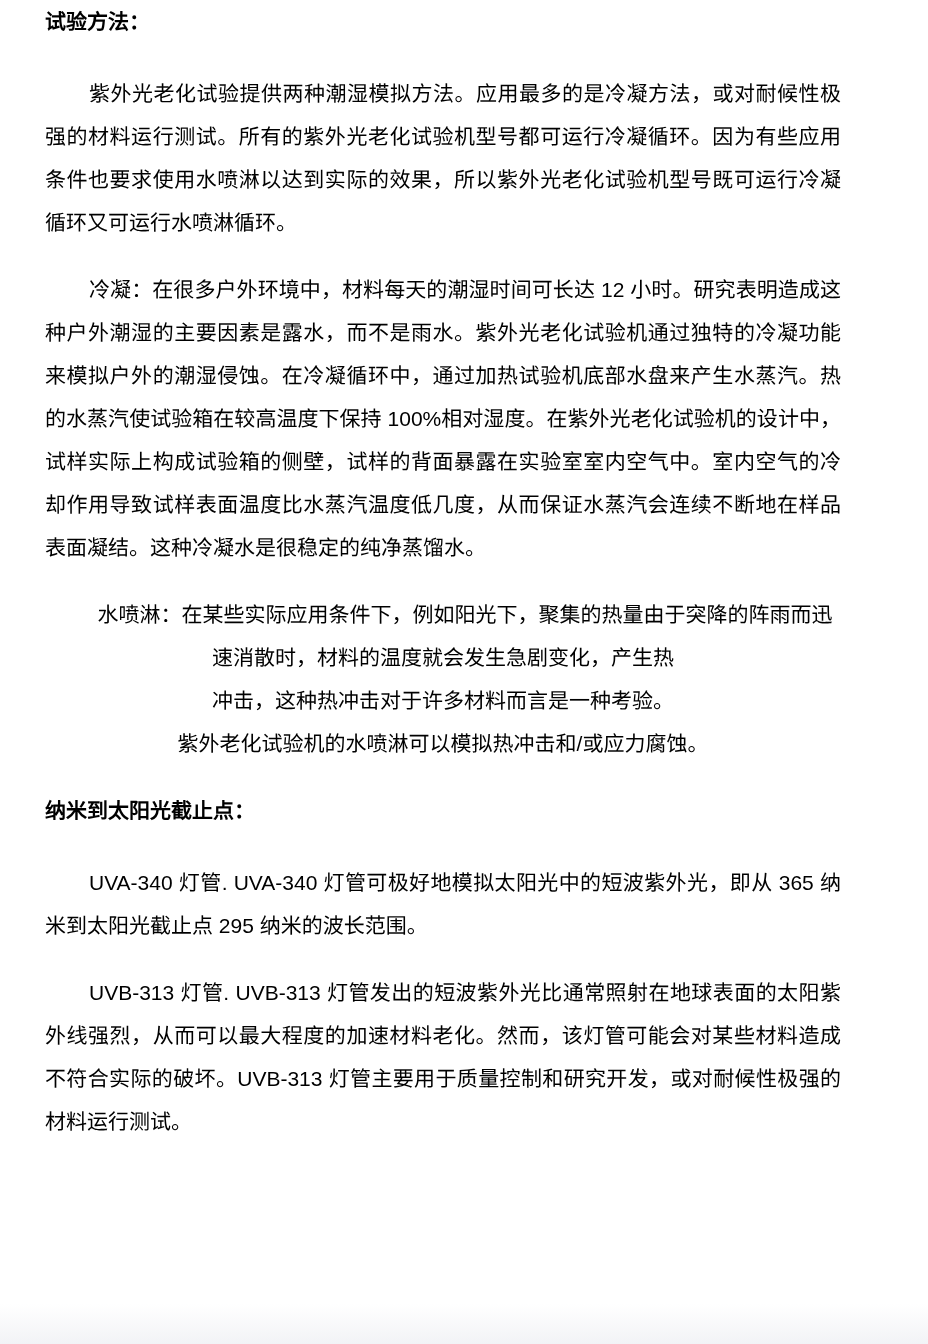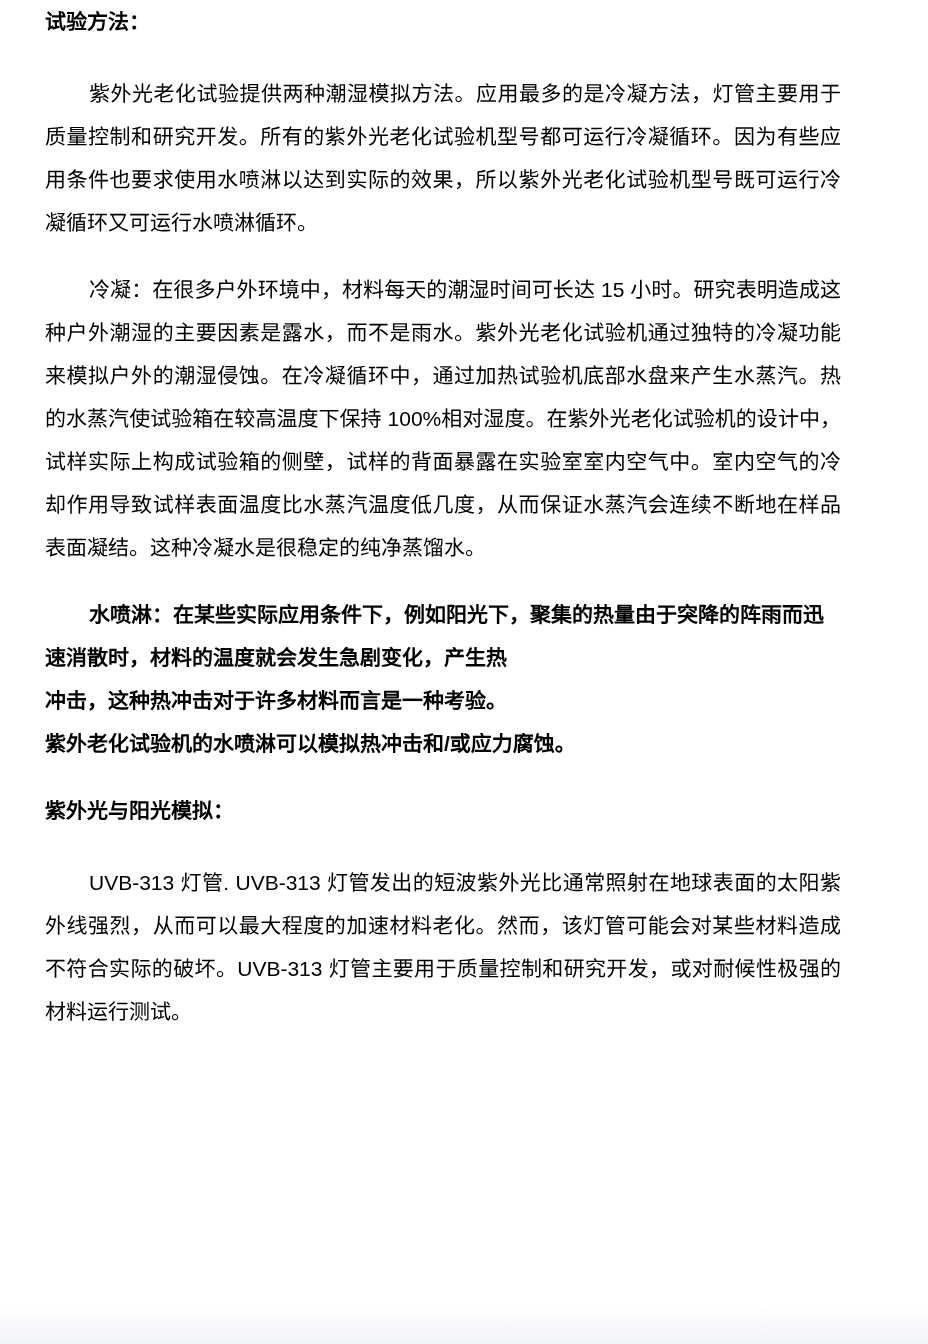--- a/index.html
+++ b/index.html
@@ -30,52 +30,52 @@
   }
   h2.sec {
     margin-bottom: 29px;
     font-weight: bold;
   }
   p.sec {
     text-align: justify;
     text-indent: 44px;
   }
   p.sec.manual-lines {
-    text-align: left;
+    text-align: center;
     white-space: pre-line;
-    font-weight: bold;
   }
   .bottom-fade {
     position: absolute;
     left: 0;
     bottom: 0;
     width: 100%;
     height: 40px;
     background: linear-gradient(to bottom, rgba(244,245,247,0) 0%, #f2f3f6 100%);
     pointer-events: none;
   }
 </style>
 </head>
 <body>
 
 <div class="doc">
 
   <h2 class="sec">试验方法：</h2>
 
-  <p class="sec">紫外光老化试验提供两种潮湿模拟方法。应用最多的是冷凝方法，灯管主要用于质量控制和研究开发。所有的紫外光老化试验机型号都可运行冷凝循环。因为有些应用条件也要求使用水喷淋以达到实际的效果，所以紫外光老化试验机型号既可运行冷凝循环又可运行水喷淋循环。</p>
+  <p class="sec">紫外光老化试验提供两种潮湿模拟方法。应用最多的是冷凝方法，或对耐候性极强的材料运行测试。所有的紫外光老化试验机型号都可运行冷凝循环。因为有些应用条件也要求使用水喷淋以达到实际的效果，所以紫外光老化试验机型号既可运行冷凝循环又可运行水喷淋循环。</p>
 
-  <p class="sec">冷凝：在很多户外环境中，材料每天的潮湿时间可长达 15 小时。研究表明造成这种户外潮湿的主要因素是露水，而不是雨水。紫外光老化试验机通过独特的冷凝功能来模拟户外的潮湿侵蚀。在冷凝循环中，通过加热试验机底部水盘来产生水蒸汽。热的水蒸汽使试验箱在较高温度下保持 100%相对湿度。在紫外光老化试验机的设计中，试样实际上构成试验箱的侧壁，试样的背面暴露在实验室室内空气中。室内空气的冷却作用导致试样表面温度比水蒸汽温度低几度，从而保证水蒸汽会连续不断地在样品表面凝结。这种冷凝水是很稳定的纯净蒸馏水。</p>
+  <p class="sec">冷凝：在很多户外环境中，材料每天的潮湿时间可长达 12 小时。研究表明造成这种户外潮湿的主要因素是露水，而不是雨水。紫外光老化试验机通过独特的冷凝功能来模拟户外的潮湿侵蚀。在冷凝循环中，通过加热试验机底部水盘来产生水蒸汽。热的水蒸汽使试验箱在较高温度下保持 100%相对湿度。在紫外光老化试验机的设计中，试样实际上构成试验箱的侧壁，试样的背面暴露在实验室室内空气中。室内空气的冷却作用导致试样表面温度比水蒸汽温度低几度，从而保证水蒸汽会连续不断地在样品表面凝结。这种冷凝水是很稳定的纯净蒸馏水。</p>
 
   <p class="sec manual-lines">水喷淋：在某些实际应用条件下，例如阳光下，聚集的热量由于突降的阵雨而迅
 速消散时，材料的温度就会发生急剧变化，产生热
 冲击，这种热冲击对于许多材料而言是一种考验。
 紫外老化试验机的水喷淋可以模拟热冲击和/或应力腐蚀。</p>
 
-  <h2 class="sec">紫外光与阳光模拟：</h2>
+  <h2 class="sec">纳米到太阳光截止点：</h2>
 
 
 
+  <p class="sec">UVA-340 灯管. UVA-340 灯管可极好地模拟太阳光中的短波紫外光，即从 365 纳米到太阳光截止点 295 纳米的波长范围。</p>
 
   <p class="sec">UVB-313 灯管. UVB-313 灯管发出的短波紫外光比通常照射在地球表面的太阳紫外线强烈，从而可以最大程度的加速材料老化。然而，该灯管可能会对某些材料造成不符合实际的破坏。UVB-313 灯管主要用于质量控制和研究开发，或对耐候性极强的材料运行测试。</p>
 
 </div>
 
 <div class="bottom-fade"></div>
 
 </body></html>

